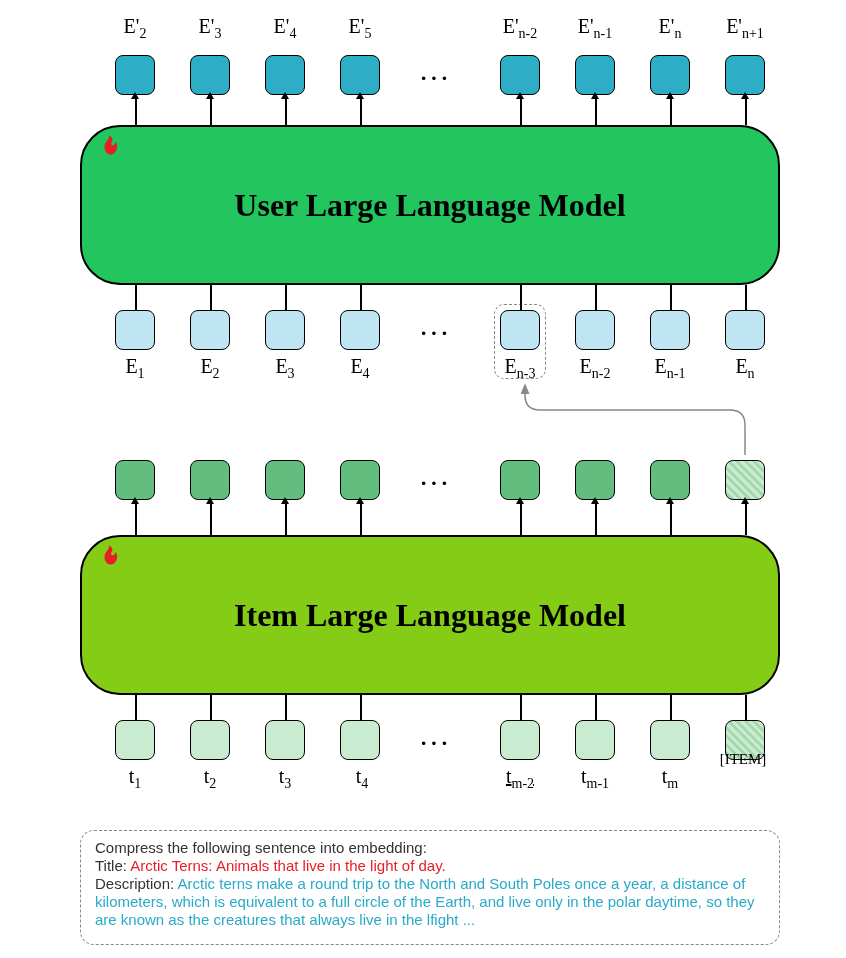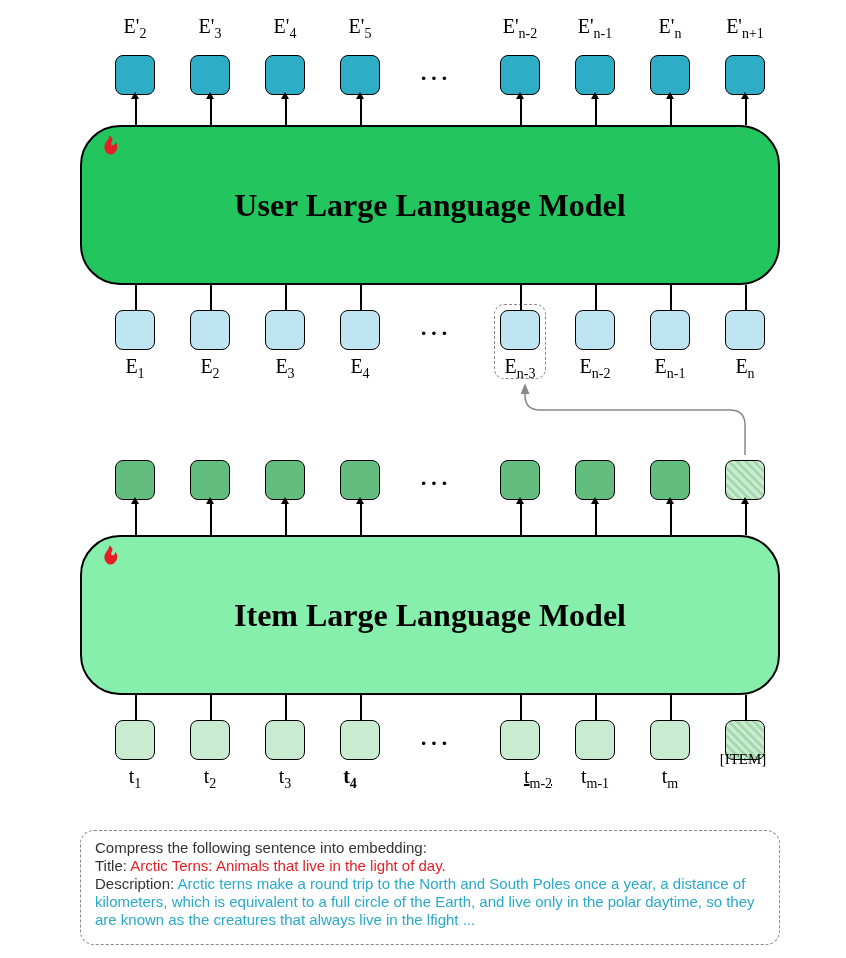--- a/index.html
+++ b/index.html
@@ -52,21 +52,21 @@
     top: 125px;
     width: 700px;
     height: 160px;
     background: #22c55e;
   }
   .llm-item {
     left: 80px;
     top: 535px;
     width: 700px;
     height: 160px;
-    background: #86efac;
+    background: #84cc16;
   }
   .flame {
     position: absolute;
     left: 98px;
     color: #e81e25;
     font-size: 26px;
   }
   .arrow-up {
     position: absolute;
     width: 1.5px;
@@ -239,24 +239,24 @@
     <div class="token " style="left: 115px; top: 720px; background: rgb(201, 235, 207);"></div>
     <div class="label" style="left: 100px; top: 765px; width: 70px;">t<sub>1</sub></div>
     <div class="connector-line" style="left: 135px; top: 695px; height: 25px;"></div>
     <div class="token " style="left: 190px; top: 720px; background: rgb(201, 235, 207);"></div>
     <div class="label" style="left: 175px; top: 765px; width: 70px;">t<sub>2</sub></div>
     <div class="connector-line" style="left: 210px; top: 695px; height: 25px;"></div>
     <div class="token " style="left: 265px; top: 720px; background: rgb(201, 235, 207);"></div>
     <div class="label" style="left: 250px; top: 765px; width: 70px;">t<sub>3</sub></div>
     <div class="connector-line" style="left: 285px; top: 695px; height: 25px;"></div>
     <div class="token " style="left: 340px; top: 720px; background: rgb(201, 235, 207);"></div>
-    <div class="label" style="left: 315px; top: 765px; width: 70px; font-weight: bold;">t<sub>4</sub></div>
+    <div class="label" style="left: 327px; top: 765px; width: 70px;">t<sub>4</sub></div>
     <div class="connector-line" style="left: 360px; top: 695px; height: 25px;"></div>
     <div class="token " style="left: 500px; top: 720px; background: rgb(201, 235, 207);"></div>
-    <div class="label" style="left: 503px; top: 765px; width: 70px; text-decoration: underline;">t<sub>m-2</sub></div>
+    <div class="label" style="left: 485px; top: 765px; width: 70px; text-decoration: underline;">t<sub>m-2</sub></div>
     <div class="connector-line" style="left: 520px; top: 695px; height: 25px;"></div>
     <div class="token " style="left: 575px; top: 720px; background: rgb(201, 235, 207);"></div>
     <div class="label" style="left: 560px; top: 765px; width: 70px;">t<sub>m-1</sub></div>
     <div class="connector-line" style="left: 595px; top: 695px; height: 25px;"></div>
     <div class="token " style="left: 650px; top: 720px; background: rgb(201, 235, 207);"></div>
     <div class="label" style="left: 635px; top: 765px; width: 70px;">t<sub>m</sub></div>
     <div class="connector-line" style="left: 670px; top: 695px; height: 25px;"></div>
     <div class="token hatch" style="left: 725px; top: 720px;"></div>
     <div class="label" style="left: 708px; top: 746px; width: 70px;"><span style="font-size:15px">[ITEM]</span></div>
     <div class="connector-line" style="left: 745px; top: 695px; height: 25px;"></div>

